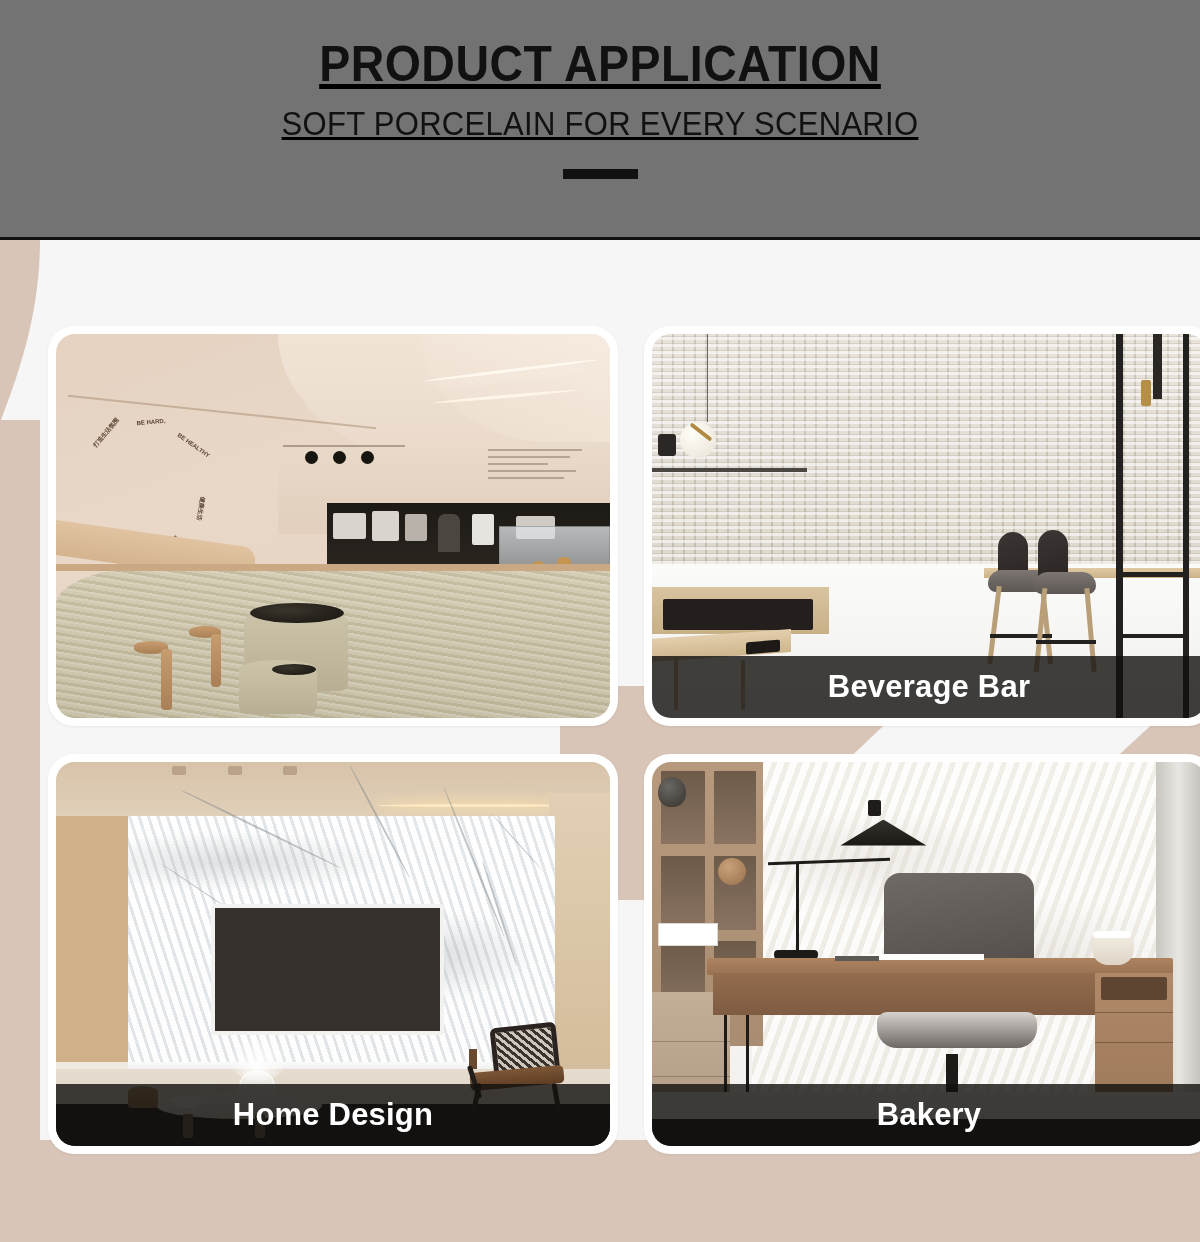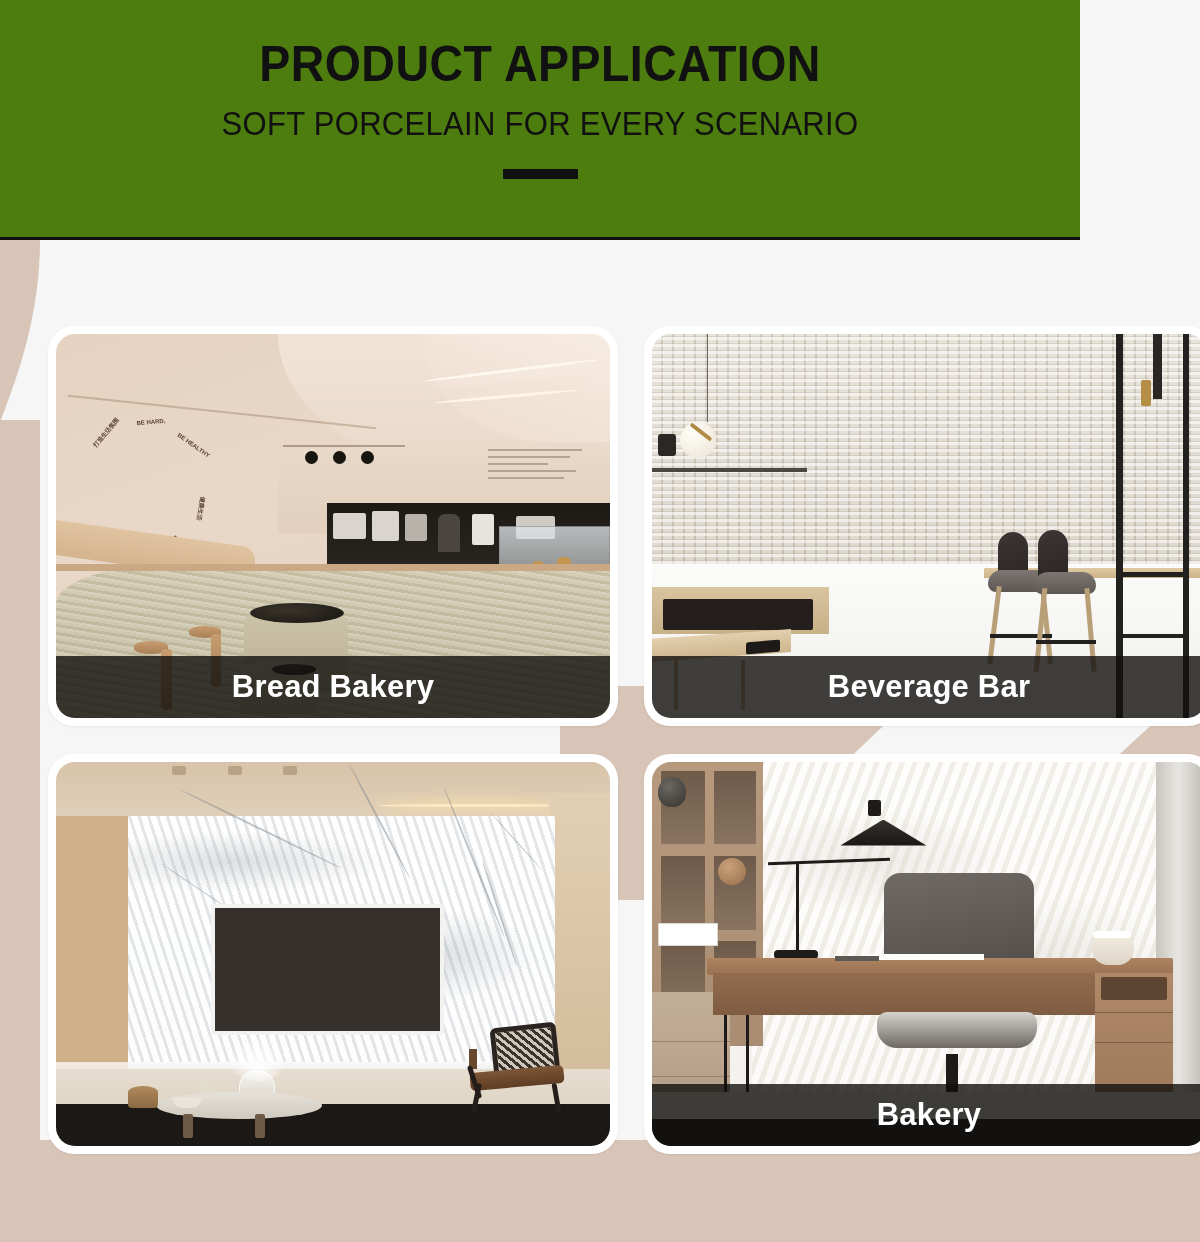--- a/index.html
+++ b/index.html
@@ -6,24 +6,25 @@
   html,body { width:1200px; height:1242px; }
   body {
     font-family:"Liberation Sans", sans-serif;
     background:#f6f6f6;
     position:relative;
     overflow:hidden;
   }
 
   
   .header {
-    position:absolute; left:0; top:0; width:1080px; height:240px;
-    background:#4d7c0f;
+    position:absolute; left:0; top:0; width:1200px; height:240px;
+    background:#737373;
     border-bottom:3px solid #111;
     z-index:6;
+    text-decoration:underline;
   }
   .title {
     text-align:center; margin-top:38px;
     font-size:50px; font-weight:bold; letter-spacing:.5px;
     color:#111; line-height:1.05;
     transform:scaleX(.93); transform-origin:center;
   }
   .subtitle {
     text-align:center; margin-top:14px;
     font-size:33px; font-weight:normal; letter-spacing:.3px;
@@ -528,23 +529,20 @@
           <div class="bk-counter-top"></div>
         </div>
         <div class="bk-stool" style="left:14%;top:80%;width:34px;height:13px;border-radius:50%/40%"></div>
         <div class="bk-stool" style="left:19%;top:82%;width:11px;height:16%"></div>
         <div class="bk-stool" style="left:24%;top:76%;width:32px;height:12px;border-radius:50%/40%"></div>
         <div class="bk-stool" style="left:28%;top:78%;width:10px;height:14%"></div>
         <div class="bk-drum" style="left:34%;top:71%;width:104px;height:22%"></div>
         <div class="bk-drumtop" style="left:35%;top:70%;width:94px;height:20px"></div>
         <div class="bk-drum" style="left:33%;top:85%;width:78px;height:14%"></div>
         <div class="bk-drumtop" style="left:39%;top:86%;width:44px;height:11px"></div>
-      </div>
-      <div class="caption-band">
-        <div class="caption-text">Bread Bakery</div>
       </div>
     </div>
   </div>
 
   <div class="card">
     <div class="card-inner">
       <div class="scene">
         <div class="bv-bg"></div>
         <div class="bv-tile"></div>
         <div class="bv-lowerwall"></div>
@@ -619,20 +617,23 @@
         <div class="hd-cofflegs" style="left:23%;bottom:2%;width:10px;height:24px"></div>
         <div class="hd-cofflegs" style="left:36%;bottom:2%;width:10px;height:24px"></div>
         <div class="hd-stool2"></div>
         <div class="hd-chair">
           <div class="hd-chair-back"></div>
           <div class="hd-chair-seat"></div>
           <div class="hd-chair-leg" style="left:12px;top:58px;width:5px;height:30px;transform:rotate(12deg)"></div>
           <div class="hd-chair-leg" style="left:92px;top:58px;width:5px;height:30px;transform:rotate(-10deg)"></div>
           <div class="hd-chair-leg" style="left:10px;top:40px;width:5px;height:34px;transform:rotate(-18deg)"></div>
         </div>
+      </div>
+      <div class="caption-band">
+        <div class="caption-text">Home Design</div>
       </div>
     </div>
   </div>
 
   <div class="card">
     <div class="card-inner">
       <div class="scene">
         <div class="of-bg"></div>
         <div class="of-wall"></div>
         <div class="of-curtain"></div>

